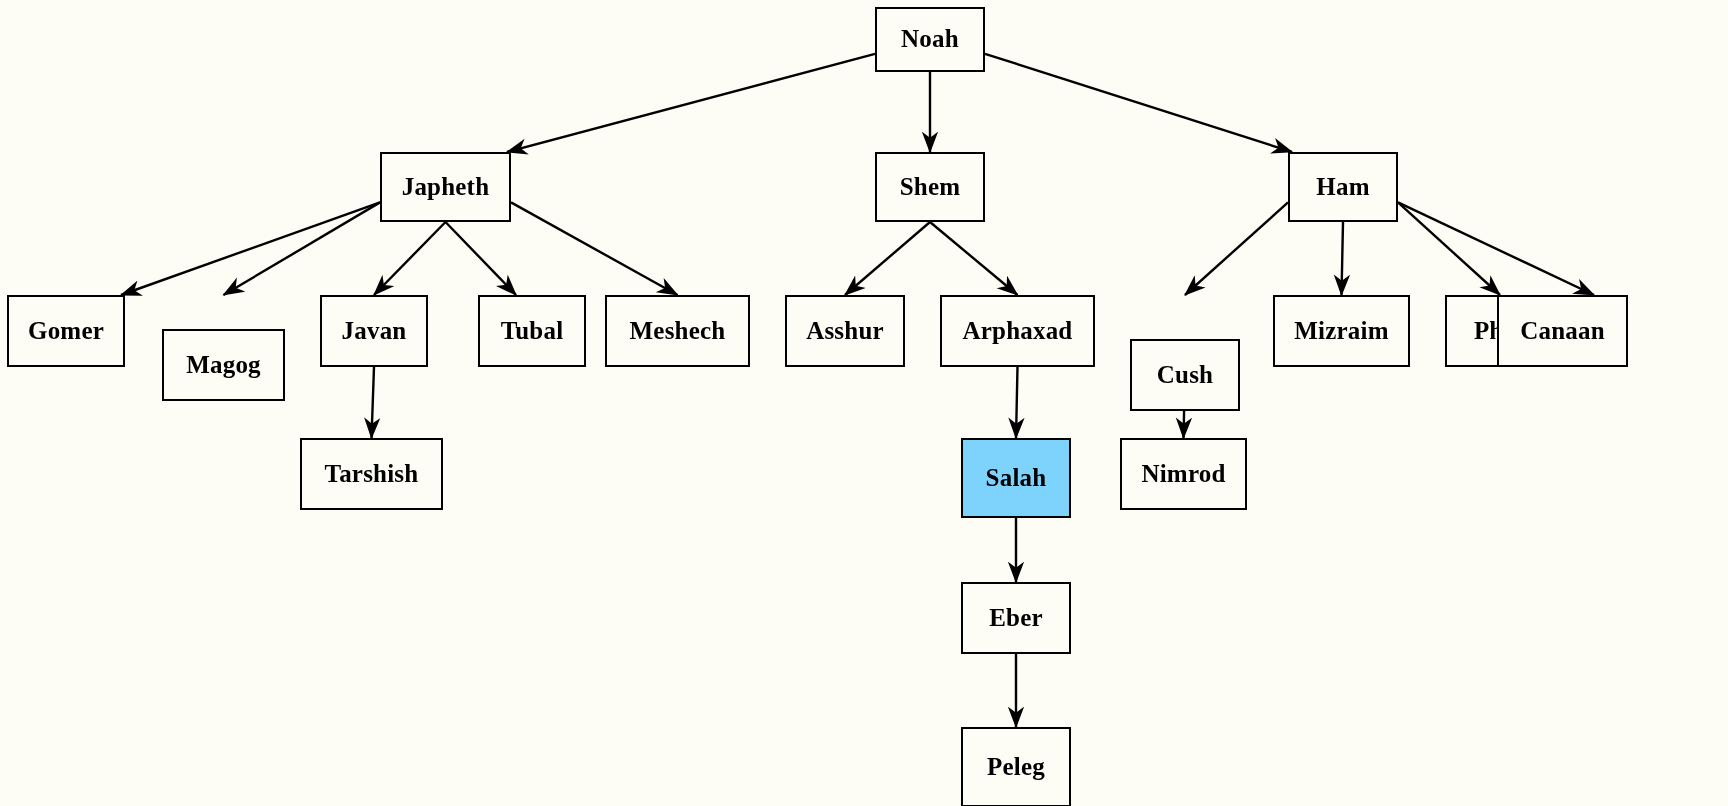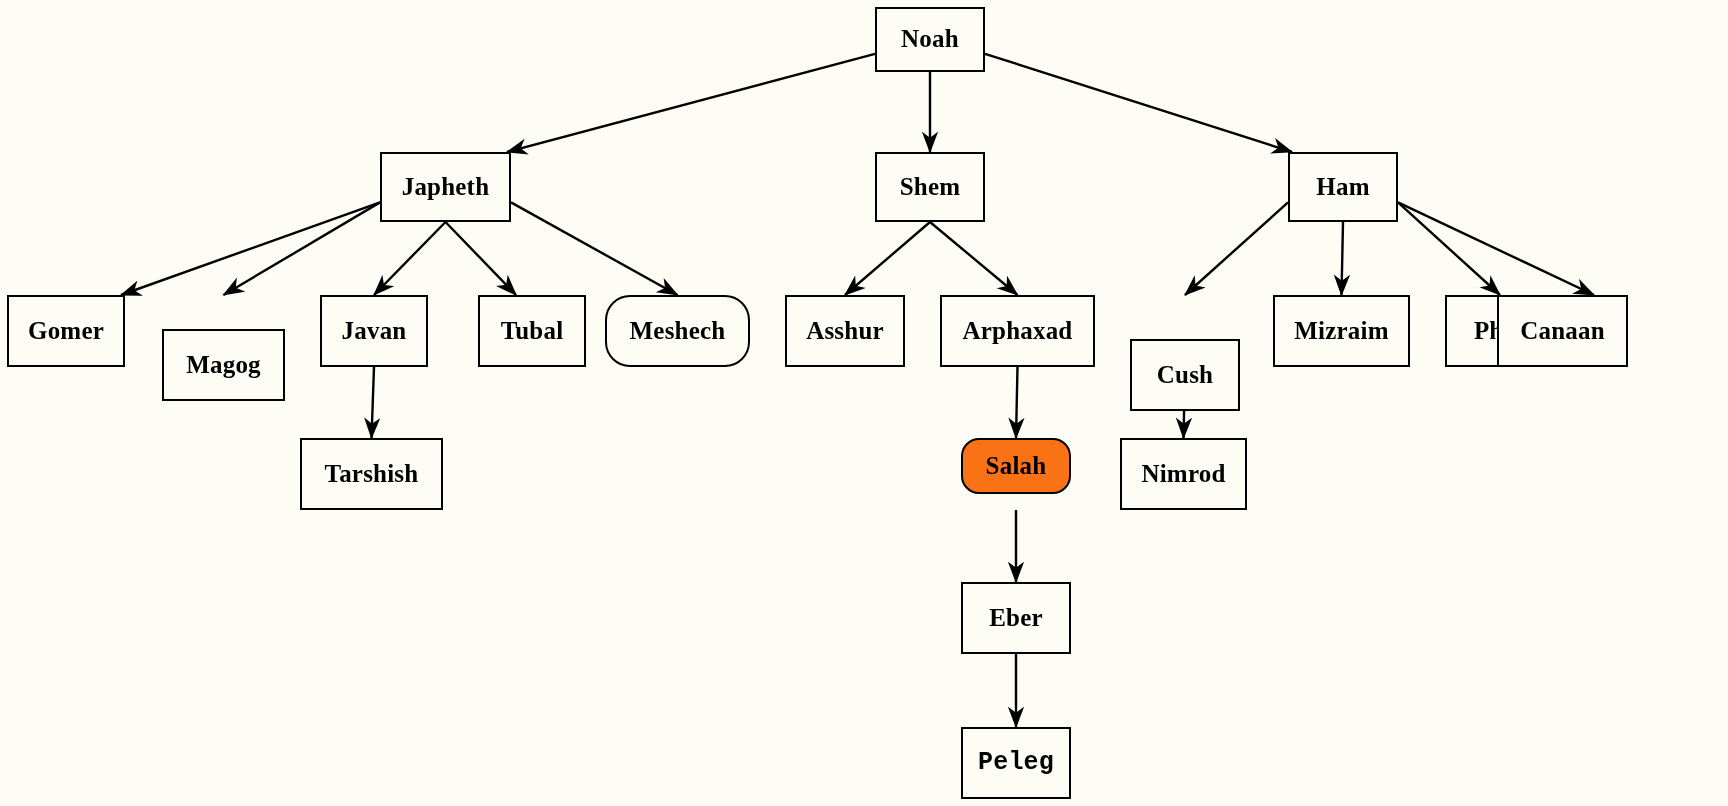--- a/index.html
+++ b/index.html
@@ -94,21 +94,21 @@
       </div>
       <div class="node" style="left: 162px; top: 295px; width: 123px; height: 72px; border-color: rgb(0, 0, 0); background: rgb(253, 253, 246); margin-top: 34px;">
         <span class="node-label">Magog</span>
       </div>
       <div class="node" style="left: 320px; top: 295px; width: 108px; height: 72px; border-color: rgb(0, 0, 0); background: rgb(253, 253, 246);">
         <span class="node-label">Javan</span>
       </div>
       <div class="node" style="left: 462px; top: 295px; width: 108px; height: 72px; border-color: rgb(0, 0, 0); background: rgb(253, 253, 246); margin-left: 16px;">
         <span class="node-label">Tubal</span>
       </div>
-      <div class="node" style="left: 605px; top: 295px; width: 145px; height: 72px; border-color: rgb(0, 0, 0); background: rgb(253, 253, 246); border-radius: 25px;">
+      <div class="node" style="left: 605px; top: 295px; width: 145px; height: 72px; border-color: rgb(0, 0, 0); background: rgb(253, 253, 246);">
         <span class="node-label">Meshech</span>
       </div>
       <div class="node" style="left: 785px; top: 295px; width: 120px; height: 72px; border-color: rgb(0, 0, 0); background: rgb(253, 253, 246);">
         <span class="node-label">Asshur</span>
       </div>
       <div class="node" style="left: 940px; top: 295px; width: 155px; height: 72px; border-color: rgb(0, 0, 0); background: rgb(253, 253, 246);">
         <span class="node-label">Arphaxad</span>
       </div>
       <div class="node" style="left: 1130px; top: 295px; width: 110px; height: 72px; border-color: rgb(0, 0, 0); background: rgb(253, 253, 246); margin-top: 44px;">
         <span class="node-label">Cush</span>
@@ -118,26 +118,26 @@
       </div>
       <div class="node" style="left: 1445px; top: 295px; width: 110px; height: 72px; border-color: rgb(0, 0, 0); background: rgb(253, 253, 246);">
         <span class="node-label">Phut</span>
       </div>
       <div class="node" style="left: 1497px; top: 295px; width: 131px; height: 72px; border-color: rgb(0, 0, 0); background: rgb(253, 253, 246);">
         <span class="node-label">Canaan</span>
       </div>
       <div class="node" style="left: 300px; top: 438px; width: 143px; height: 72px; border-color: rgb(0, 0, 0); background: rgb(253, 253, 246);">
         <span class="node-label">Tarshish</span>
       </div>
-      <div class="node" style="left: 961px; top: 438px; width: 110px; height: 56px; border-color: rgb(0, 0, 0); background: #f97316; border-radius: 18px;">
+      <div class="node" style="left: 961px; top: 438px; width: 110px; height: 80px; border-color: rgb(0, 0, 0); background: #7dd3fc;">
         <span class="node-label">Salah</span>
       </div>
       <div class="node" style="left: 1120px; top: 438px; width: 127px; height: 72px; border-color: rgb(0, 0, 0); background: rgb(253, 253, 246);">
         <span class="node-label">Nimrod</span>
       </div>
       <div class="node" style="left: 961px; top: 582px; width: 110px; height: 72px; border-color: rgb(0, 0, 0); background: rgb(253, 253, 246);">
         <span class="node-label">Eber</span>
       </div>
-      <div class="node" style="left: 961px; top: 727px; width: 110px; height: 72px; border-color: rgb(0, 0, 0); background: rgb(253, 253, 246); font-family: Liberation Mono, monospace;">
+      <div class="node" style="left: 961px; top: 727px; width: 110px; height: 80px; border-color: rgb(0, 0, 0); background: rgb(253, 253, 246);">
         <span class="node-label">Peleg</span>
       </div>
     </div>
 </div>
 
 </body></html>

